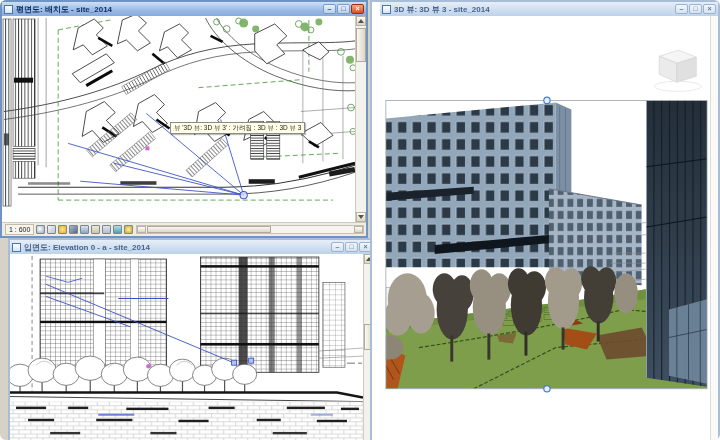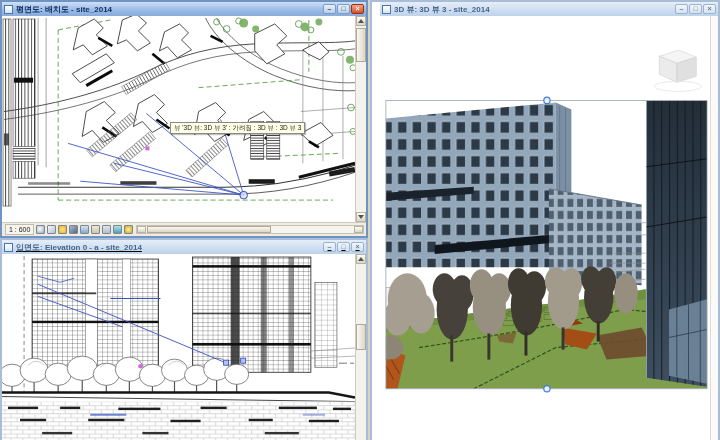--- a/index.html
+++ b/index.html
@@ -1,17 +1,17 @@
 <!DOCTYPE html>
 <html><head>
 <meta charset="utf-8">
 <style>
   html,body{margin:0;padding:0;}
   body{font-family:"Liberation Sans",sans-serif;}
-  #screen{position:relative;width:720px;height:440px;background:#d6d2c8;overflow:hidden;}
+  #screen{position:relative;width:720px;height:440px;background:#d6d2c8;overflow:hidden;border-radius:6px;}
 
   
   .win{position:absolute;box-sizing:border-box;background:#fff;border:2px solid #a7bdd8;}
   .win.active{border-color:#6f94c4;}
   .titlebar{height:14px;display:flex;align-items:center;gap:3px;padding:0 2px;
             font-size:8px;font-weight:bold;white-space:nowrap;overflow:hidden;}
   .win.active .titlebar{background:linear-gradient(180deg,#cfe0f5,#9dbce8 55%,#88abdc);color:#0d2c5e;}
   .win.inactive .titlebar{background:linear-gradient(180deg,#e6eef8,#bdd2ea);color:#46648c;}
   .doc-icon{width:9px;height:9px;flex:0 0 auto;background:linear-gradient(#ffffff,#d8e6f6);
             border:1px solid #4a76ad;box-sizing:border-box;}
@@ -233,21 +233,21 @@
         </div>
         <div class="hscroll">
           <div class="harr l"></div>
           <div class="hthumb"></div>
           <div class="harr r"></div>
         </div>
       </div>
     </div>
   </div>
 
-  <div class="win inactive" style="left:0;top:238px;width:368px;height:202px;border-bottom:none;text-decoration:underline;">
+  <div class="win inactive" style="left:8px;top:238px;width:368px;height:202px;border-bottom:none;">
     <div class="titlebar">
       <span class="doc-icon"></span>
       <span class="t-title">입면도: Elevation 0 - a - site_2014</span>
       <span class="t-btns">
         <span class="t-btn">–</span>
         <span class="t-btn">□</span>
         <span class="t-btn">×</span>
       </span>
     </div>
     <div class="body">

